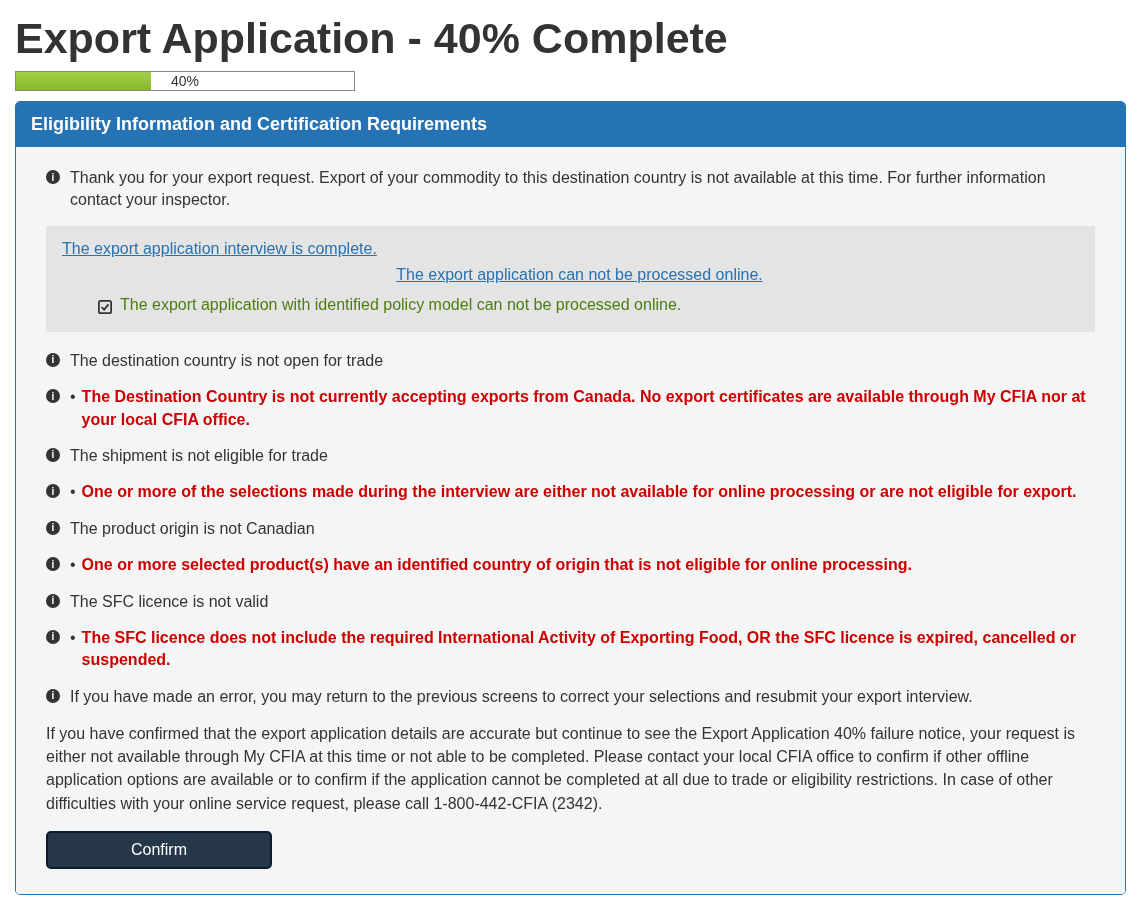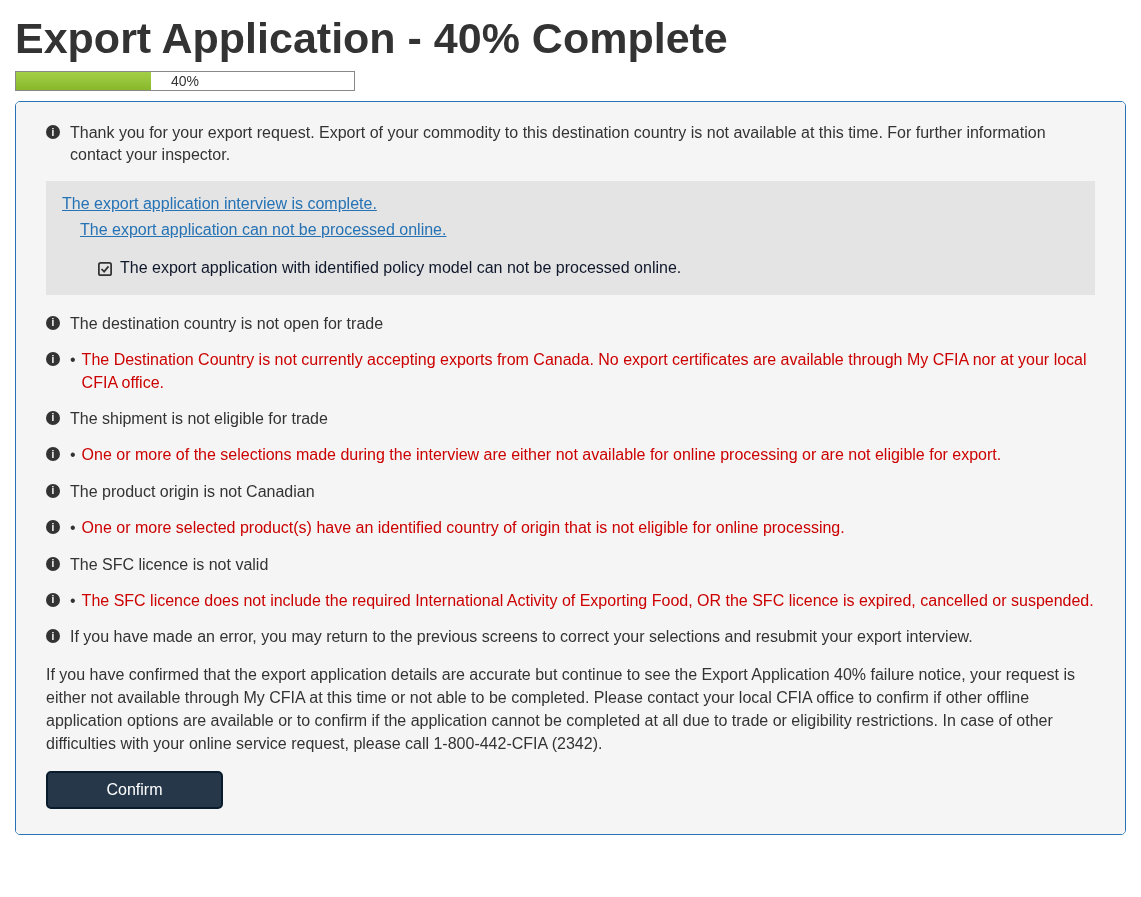--- a/index.html
+++ b/index.html
@@ -79,21 +79,21 @@
       margin-top: 3px;
       margin-right: 10px;
       flex-shrink: 0;
     }
     .info-item .txt {
       flex: 1;
       line-height: 1.4;
     }
     .red-bold {
       color: #c00;
-      font-weight: normal;
+      font-weight: bold;
     }
     .bullet-red {
       display: flex;
       gap: 4px;
     }
     .bullet-red .dot {
       color: #333;
       margin-right: 2px;
     }
     .inner-box {
@@ -103,67 +103,69 @@
     }
     .inner-box a {
       color: #2572b4;
       text-decoration: underline;
     }
     .inner-level1 {
       margin-bottom: 8px;
     }
     .inner-level2 {
       padding-left: 18px;
-      margin-bottom: 20px;
+      margin-bottom: 12px;
+      text-align: center;
     }
     .inner-level3 {
       padding-left: 36px;
       display: flex;
-      align-items: center;
+      align-items: flex-end;
       gap: 8px;
-      color: #0f172a;
+      color: #4d7c0f;
     }
     .check-icon {
       width: 14px;
       height: 14px;
       display: inline-flex;
       align-items: center;
       justify-content: center;
       margin-top: 2px;
     }
     .plain-para {
       line-height: 1.45;
       margin: 6px 0 16px 0;
     }
     .confirm-btn {
       background: #26374a;
       color: #fff;
       border: 2px solid #091c2d;
       border-radius: 5px;
       padding: 8px 8px;
-      width: 177px;
+      width: 226px;
       font-size: 16px;
       text-align: center;
       cursor: pointer;
       font-family: inherit;
     }
   </style>
 </head>
 <body>
 
 <h1>Export Application - 40% Complete</h1>
 
 <div class="progress-row">
   <div class="progress">
     <div class="progress-fill" style="width:40%"></div>
     <div class="progress-text">40%</div>
   </div>
 </div>
 
 <div class="panel">
+  <div class="panel-header">Eligibility Information and Certification Requirements</div>
   <div class="panel-body">
 
     <div class="info-item">
       <span class="ico">i</span>
       <span class="txt">Thank you for your export request. Export of your commodity to this destination country is not available at this time. For further information contact your inspector.</span>
     </div>
 
     <div class="inner-box">
       <div class="inner-level1">
         <a href="#">The export application interview is complete.</a>

